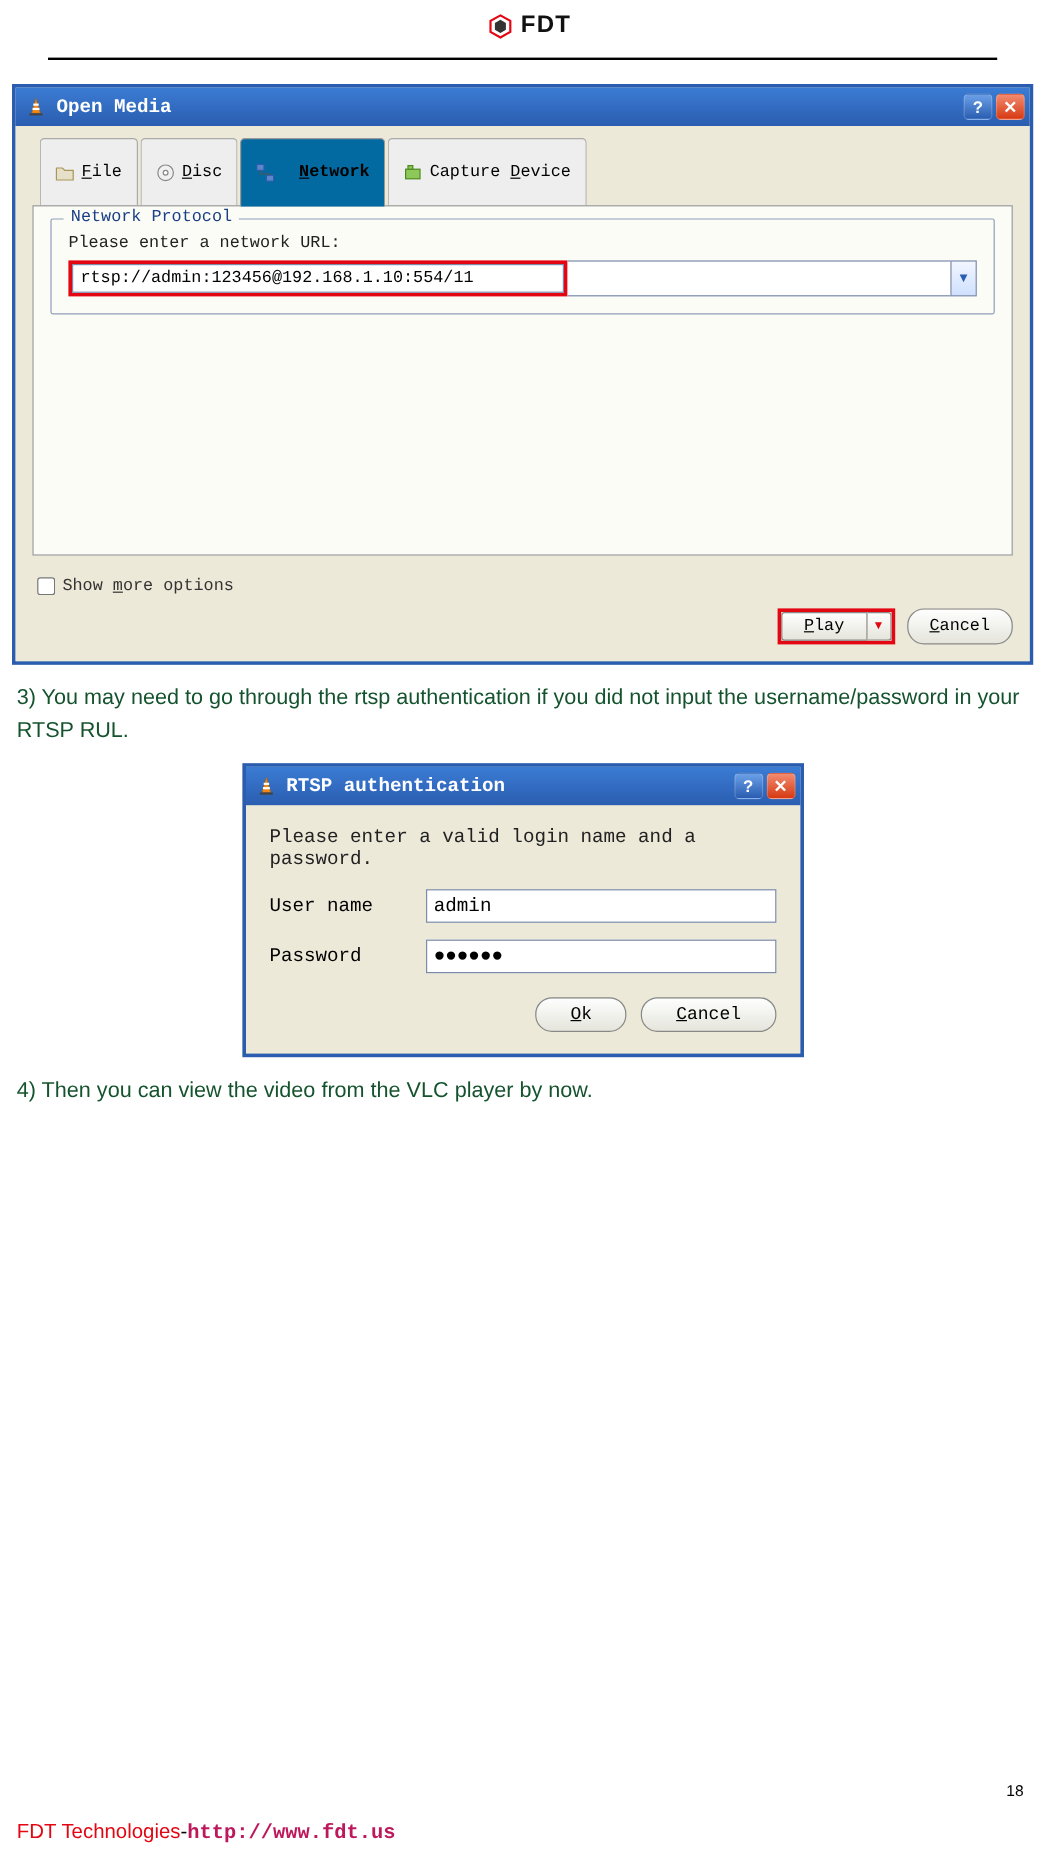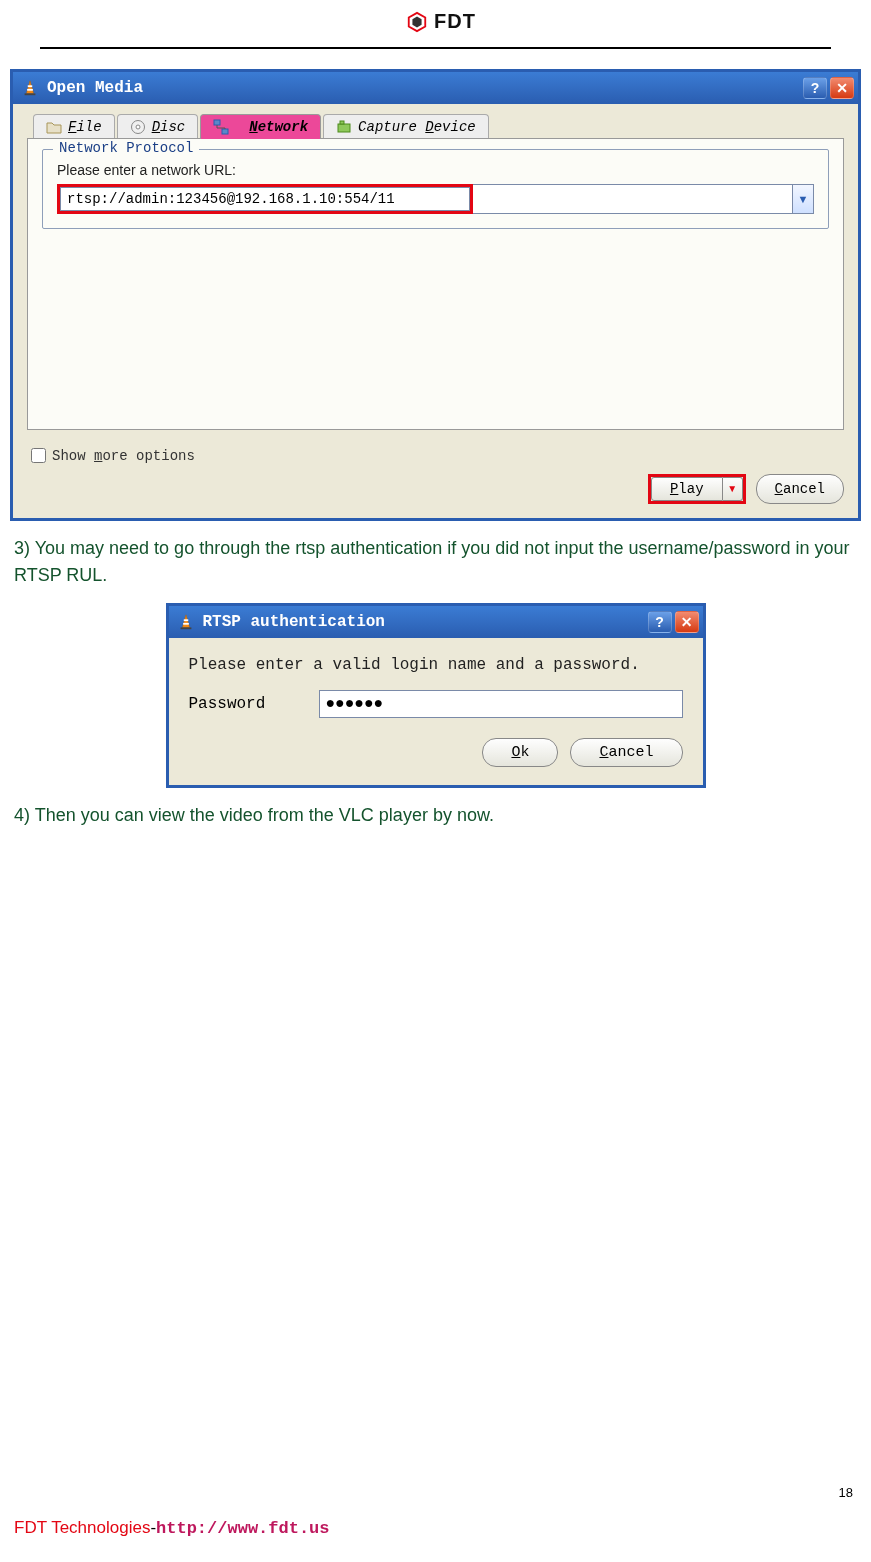--- a/index.html
+++ b/index.html
@@ -21,50 +21,50 @@
   .titlebar .vlc-icon { width:18px; height:18px; display:inline-block; }
   .vlc-cone { fill:#f28a18; stroke:#b05e00; stroke-width:0.5; }
   .titlebar .title-text { font-weight: bold; font-size: 16px; font-family: "Courier New", monospace; }
   .titlebar .tb-controls { margin-left:auto; display:flex; gap:3px; padding-right:4px; }
   .tb-btn { width:24px; height:22px; border-radius:4px; display:flex; align-items:center; justify-content:center; font-weight:bold; font-size:14px; color:#fff; }
   .tb-help { background: linear-gradient(#6ba0e8,#2a5db0); border:1px solid #fff3; }
   .tb-close { background: linear-gradient(#f28b70,#d63a12); border:1px solid #fff3; }
 
   .dialog-body { padding: 10px 14px 14px 14px; background:#ece9d8; }
   .tabs { display:flex; gap:2px; margin-bottom:-1px; padding-left:6px; }
-  .tab { display:flex; align-items:center; gap:6px; padding:4px 12px; background:#eee; border:1px solid #aaa; border-bottom:none; border-radius:4px 4px 0 0; font-size:14px; font-family:"Courier New", monospace;font-style:italic; }
-  .tab.active { background:#ec4899; border-color:#999; font-weight:bold; position:relative; z-index:2;gap:20px; }
+  .tab { display:flex; align-items:center; gap:6px; padding:20px 12px; background:#eee; border:1px solid #aaa; border-bottom:none; border-radius:4px 4px 0 0; font-size:14px; font-family:"Courier New", monospace; }
+  .tab.active { background:#0369a1; border-color:#999; font-weight:bold; position:relative; z-index:2;gap:20px; }
   .tab .tab-icon { width:16px; height:16px; display:inline-block; }
 
   .tab-panel { border:1px solid #999; background:#fcfcf7; padding:4px 14px 200px 14px; position:relative; }
 
   .fieldset { border:1px solid #8e9eb9; border-radius:2px; padding:12px 14px 14px 14px; position:relative; margin-top:6px; }
   .fieldset .legend { position:absolute; top:-10px; left:10px; background:#fcfcf7; padding:0 6px; color:#1b3f86; font-family:"Courier New", monospace; font-size:14px; }
-  .prompt { font-family:Liberation Sans, sans-serif; font-size:14px; color:#222; margin-bottom:6px; }
+  .prompt { font-family:Liberation Mono, monospace; font-size:14px; color:#222; margin-bottom:6px; }
   .url-row { display:flex; }
   .url-highlight { border:3px solid #e30613; padding:0; }
   .url-input { font-family:"Courier New", monospace; font-size:14px; padding:3px 6px; border:1px solid #7a8aa8; width:410px; background:#fff; }
   .url-spacer { flex:1; border-top:1px solid #7a8aa8; border-bottom:1px solid #7a8aa8; background:#fff; }
   .url-dd { width:22px; border:1px solid #7a8aa8; background:linear-gradient(#f2f6ff,#cfe0ff); display:flex; align-items:center; justify-content:center; color:#2a5db0; font-size:11px; }
   .examples { margin-top:8px; margin-left:16px; font-family:"Courier New", monospace; font-size:13px; color:#b7b7b7; line-height:1.5; }
 
   .show-more-row { display:flex; align-items:center; gap:6px; margin:18px 0 0 4px; font-family:"Courier New", monospace; font-size:14px; color:#333; }
   .show-more-row input[type=checkbox] { width:15px; height:15px; }
   .button-row { display:flex; justify-content:flex-end; gap:10px; margin-top:10px; }
   .btn { background:linear-gradient(#fefefe,#e5e5dc); border:1px solid #888; border-radius:14px; padding:3px 18px; font-family:"Courier New", monospace; font-size:14px; cursor:pointer; }
   .btn-split { display:flex; border:3px solid #e30613; }
   .btn-split .btn { border-radius:3px 0 0 3px; }
   .btn-split .split-arrow { background:linear-gradient(#fefefe,#e5e5dc); border:1px solid #888; border-left:none; border-radius:0 3px 3px 0; width:20px; display:flex; align-items:center; justify-content:center; color:#e30613; font-size:10px; }
   .u { text-decoration: underline; }
 
   
   .doc-text { font-size:18px; color:#14532d; line-height:1.5; margin:14px 4px; }
 
   
-  .auth-dialog { width:540px; margin:0 auto; border:3px solid #2a5db0; background:#ece9d8; }
+  .auth-dialog { width:468px; margin:0 auto; border:3px solid #2a5db0; background:#ece9d8; }
   .auth-body { padding:18px 20px; }
   .auth-prompt { font-family:"Courier New", monospace; font-size:16px; color:#222; margin-bottom:16px; }
   .form-row { display:flex; align-items:center; margin-bottom:14px; }
   .form-row .flabel { width:130px; font-family:"Courier New", monospace; font-size:16px; }
   .form-row .finput { flex:1; border:1px solid #7a8aa8; background:#fff; padding:4px 6px; font-family:"Courier New", monospace; font-size:16px; }
   .auth-buttons { display:flex; justify-content:flex-end; gap:12px; margin-top:20px; }
   .auth-buttons .btn { padding:5px 28px; font-size:15px; }
 
   
   .page-num { position:absolute; right:18px; bottom:62px; font-size:13px; }
@@ -182,20 +182,24 @@
       </span>
       <span class="title-text">RTSP authentication</span>
       <div class="tb-controls">
         <div class="tb-btn tb-help">?</div>
         <div class="tb-btn tb-close">✕</div>
       </div>
     </div>
     <div class="auth-body">
       <div class="auth-prompt">Please enter a valid login name and a password.</div>
       <div class="form-row">
+        <div class="flabel">User name</div>
+        <input class="finput" type="text" value="admin" style="">
+      </div>
+      <div class="form-row">
         <div class="flabel">Password</div>
         <input class="finput" type="text" value="●●●●●●" style="">
       </div>
       <div class="auth-buttons">
         <button class="btn"><span class="u">O</span>k</button>
         <button class="btn"><span class="u">C</span>ancel</button>
       </div>
     </div>
   </div>
 

